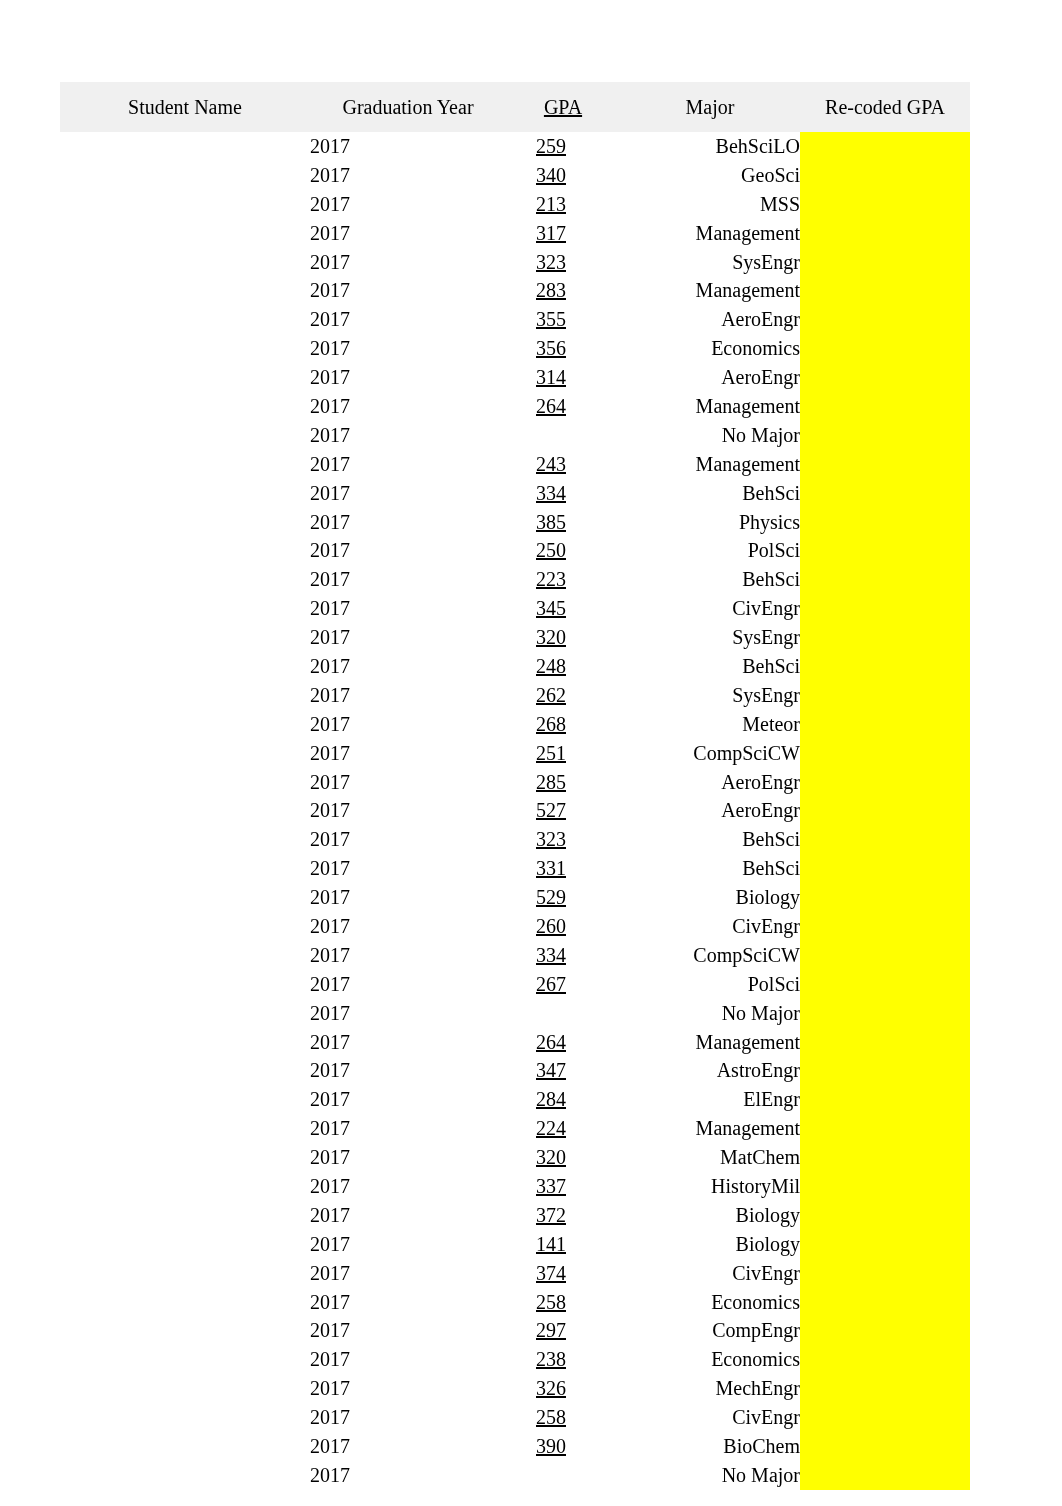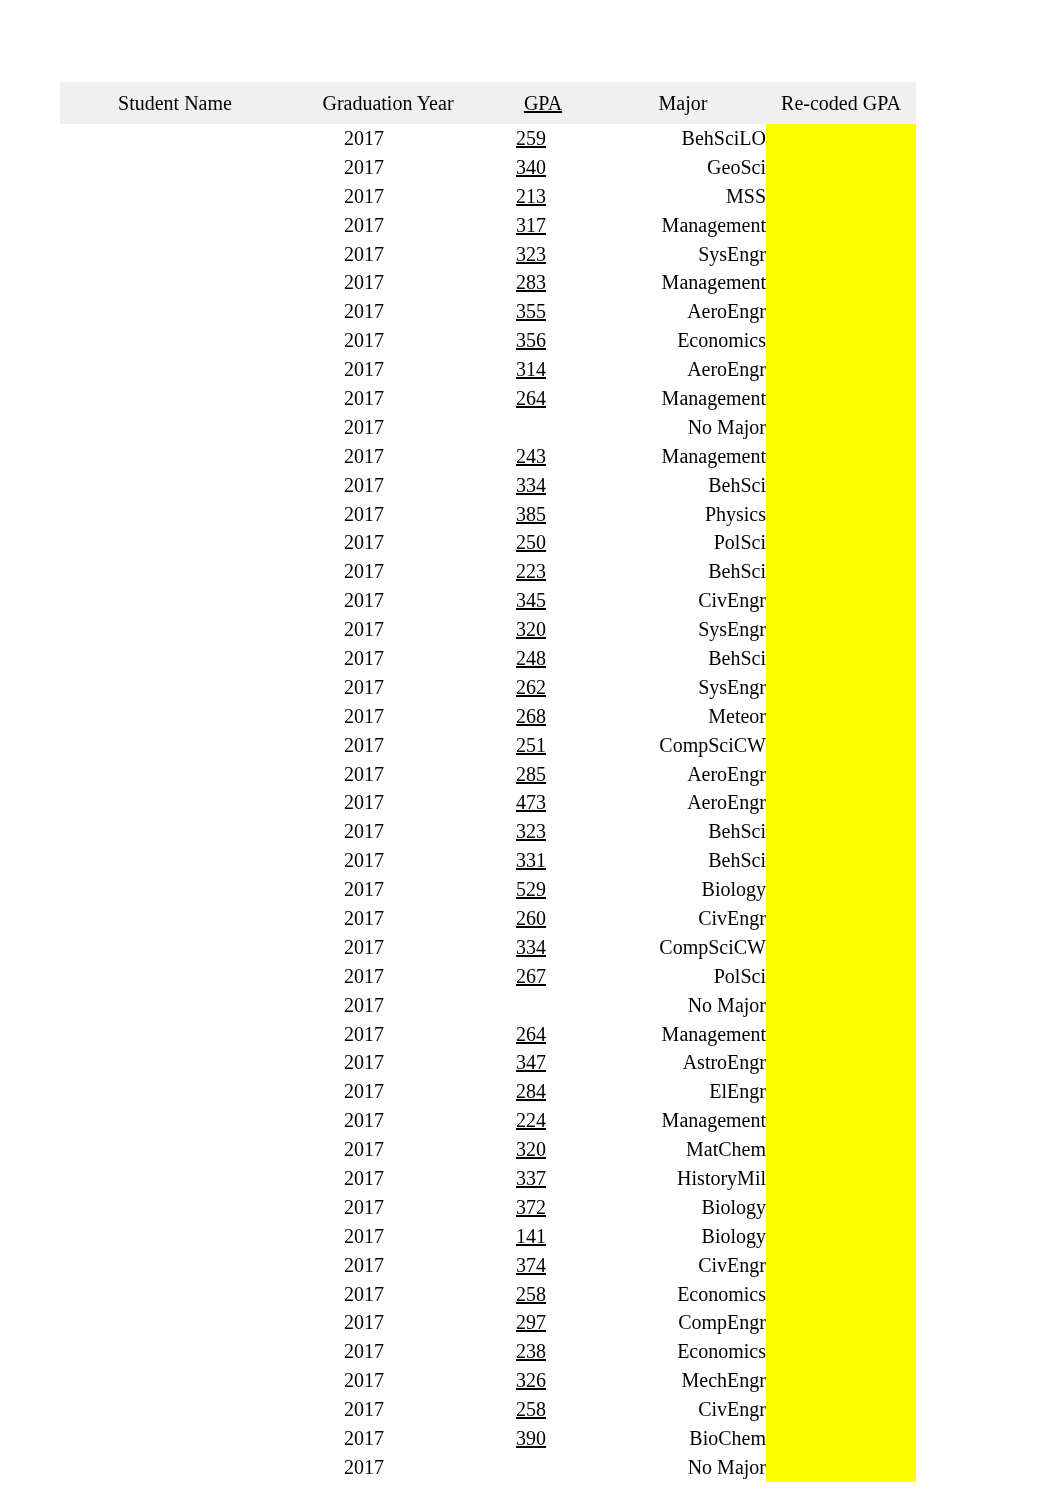--- a/index.html
+++ b/index.html
@@ -16,40 +16,40 @@
     padding-top: 82px;
     box-sizing: border-box;
   }
   table {
     border-collapse: collapse;
     margin-left: 60px;
   }
   th {
     font-weight: normal;
     background: #f0f0f0;
-    height: 42px;
+    height: 30px;
     vertical-align: middle;
     white-space: nowrap;
-    padding: 0;
+    padding: 10px;
     margin-top: 12px;
   }
   td {
     height: 28.9px;
     vertical-align: middle;
     padding: 0;
     white-space: nowrap;
   }
   .col-name  { width: 230px; text-align: center; }
   .col-grad  { width: 148px; text-align: center; }
   .col-gpa   { width: 90px;  text-align: center; text-decoration: underline; }
   .col-major { width: 160px; text-align: center; }
   .col-rgpa  { width: 150px; text-align: center; }
 
   td.col-name  { text-align: left; }
-  td.col-grad  { text-align: center; padding-right: 48px; }
+  td.col-grad  { text-align: left; padding-right: 48px; }
   td.col-gpa   { padding-right: 24px; }
   td.col-major { text-align: right;  padding-left: 6px; }
   td.col-rgpa  { text-align: left; }
 
   td.highlight {
     background: #ffff00;
   }
 </style>
 </head>
 <body>
@@ -223,21 +223,21 @@
         <tr>
           <td class="col-name"></td>
           <td class="col-grad">2017</td>
           <td class="col-gpa">285</td>
           <td class="col-major">AeroEngr</td>
           <td class="col-rgpa highlight"></td>
         </tr>
         <tr>
           <td class="col-name"></td>
           <td class="col-grad">2017</td>
-          <td class="col-gpa">473</td>
+          <td class="col-gpa">527</td>
           <td class="col-major">AeroEngr</td>
           <td class="col-rgpa highlight"></td>
         </tr>
         <tr>
           <td class="col-name"></td>
           <td class="col-grad">2017</td>
           <td class="col-gpa">323</td>
           <td class="col-major">BehSci</td>
           <td class="col-rgpa highlight"></td>
         </tr>

